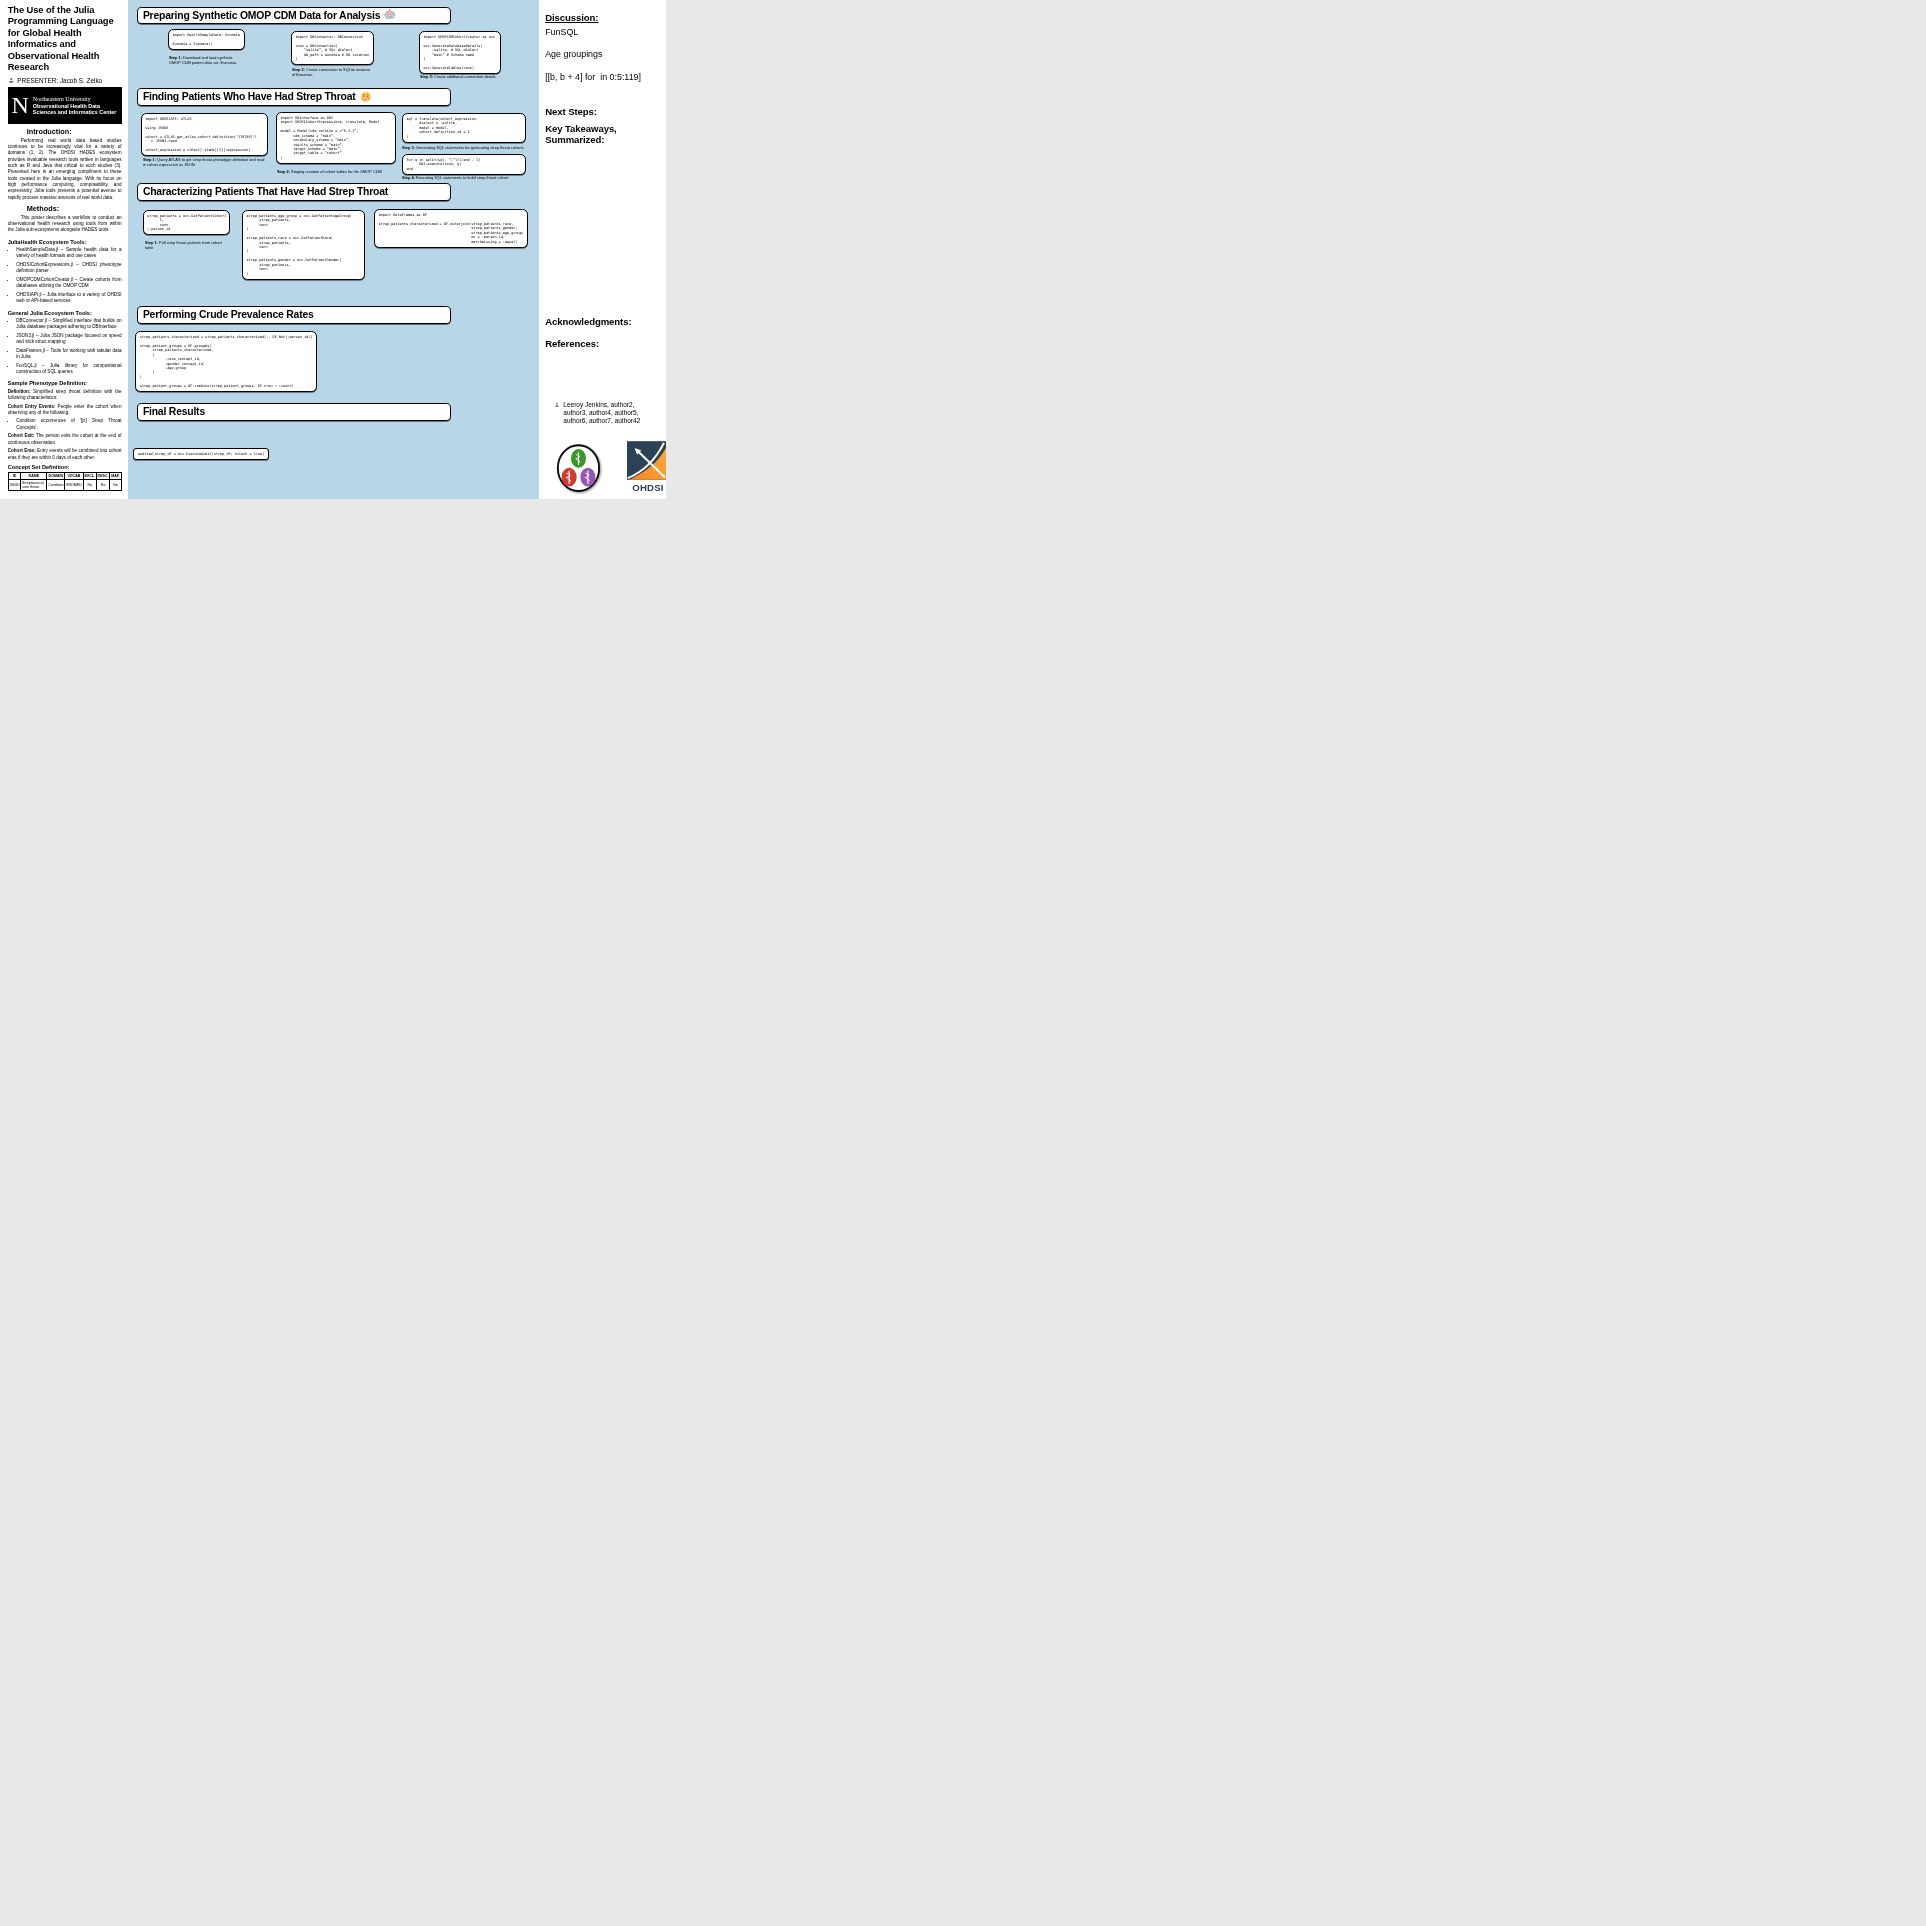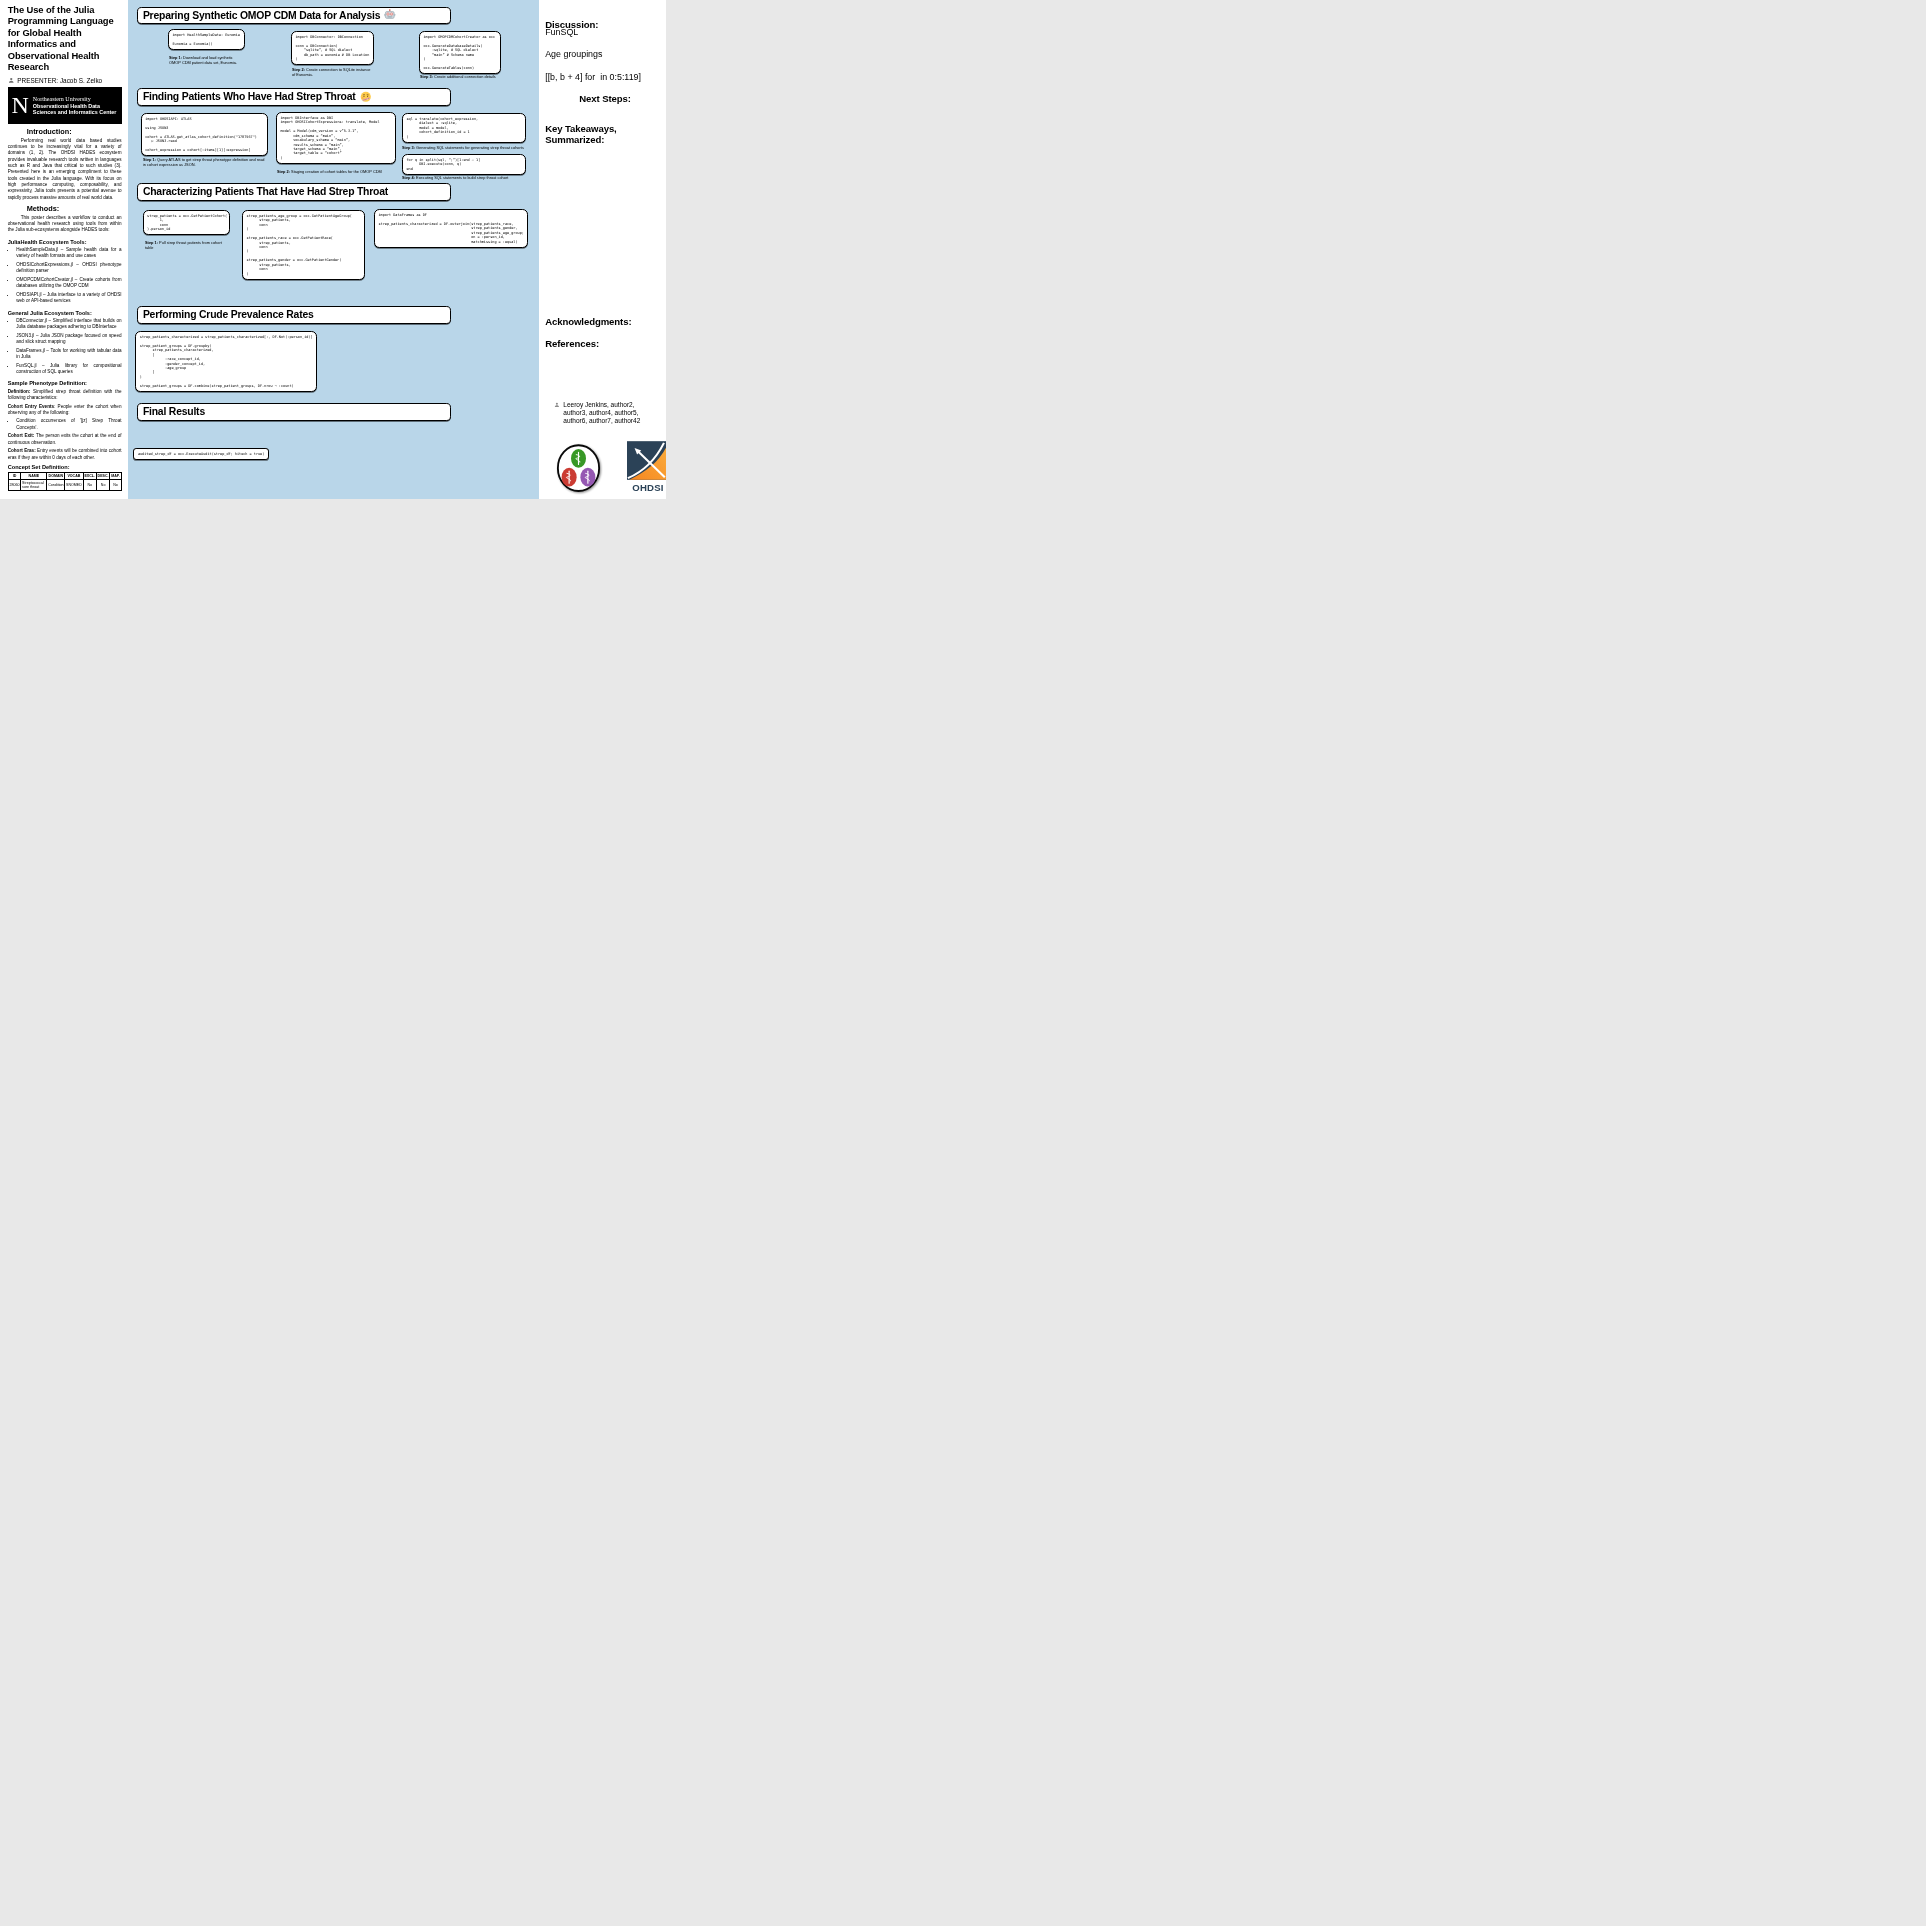--- a/index.html
+++ b/index.html
@@ -316,25 +316,25 @@
       <span class="sec-title">Final Results</span>
     </div>
 
     <div class="code" style="left:5.4px;top:448px;width:136px;border-radius:3.1px;">
         <pre>audited_strep_df = occ.ExecuteAudit(strep_df; hitech = true)</pre>
       </div>
 
   </div>
 
   <div class="col-right">
-    <div class="r-item r-head" style="top:19px;">Discussion:</div>
+    <div class="r-item r-head" style="top:12px;text-decoration:underline;">Discussion:</div>
     <div class="r-item r-text" style="top:27px;">FunSQL</div>
     <div class="r-item r-text" style="top:49px;">Age groupings</div>
     <div class="r-item r-text" style="top:72px;white-space:pre;">[[b, b + 4] for  in 0:5:119]</div>
-    <div class="r-item r-head" style="top:93px;margin-left:34px;">Next Steps:</div>
+    <div class="r-item r-head" style="top:106px;">Next Steps:</div>
     <div class="r-item r-head" style="top:123px;">Key Takeaways, Summarized:</div>
     <div class="r-item r-head" style="top:316px;">Acknowledgments:</div>
     <div class="r-item r-head" style="top:338px;">References:</div>
 
     <div class="r-item authors" style="top:401px;left:15.4px;width:104px;">
       <span style="margin-top:1.2px;">
         <svg width="5.8" height="5.8" viewBox="0 0 24 24">
             <g fill="#8a8a8a">
               <circle cx="12" cy="7.5" r="4.2"></circle>
               <path d="M3.5 21c0-4.8 3.8-7.4 8.5-7.4s8.5 2.6 8.5 7.4z"></path>

